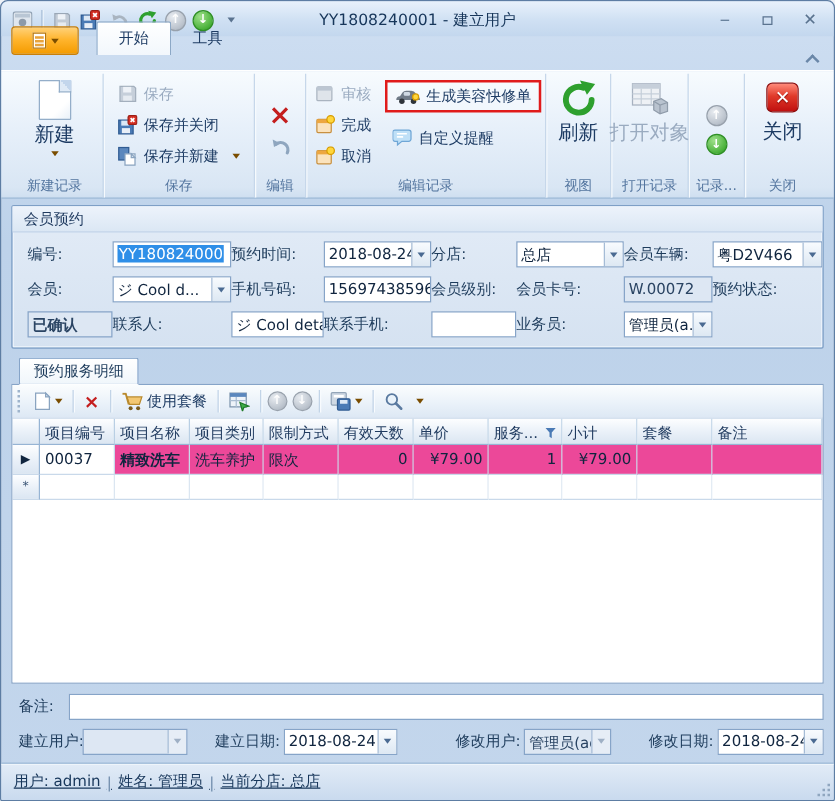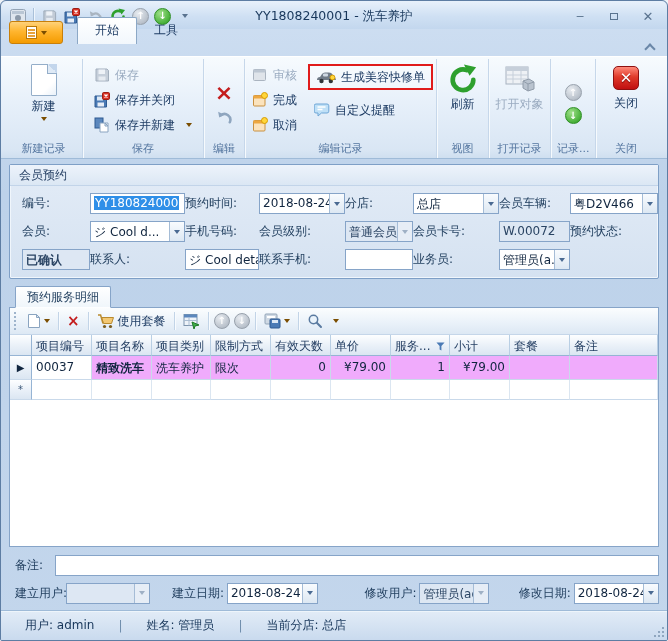--- a/index.html
+++ b/index.html
@@ -35,21 +35,21 @@
   .ribbon-collapse::before { content:""; position:absolute; left:1px; top:1px; width:6px; height:6px;
     border-left:2px solid #6a87a8; border-top:2px solid #6a87a8; transform:rotate(45deg); }
   
   .ribbon { height:103px; display:flex; align-items:stretch; padding:2px 2px 0 4px;
     background:linear-gradient(#f7fbfe,#e7f0fa 45%,#d9e6f4 92%,#cfdff0);
     border-top:1px solid #ffffff; border-bottom:1px solid #9fbbd8; }
   .rgroup { display:flex; flex-direction:column; padding:2px 3px 0; border-right:1px solid #c6d7ea; box-shadow:1px 0 0 #f6fafd; }
   .rg-body { flex:1; display:flex; align-items:flex-start; justify-content:center; }
   .rg-label { height:17px; line-height:16px; text-align:center; color:#52749e; font-size:11px; white-space:nowrap; padding:0 3px; }
   .bigbtn { display:flex; flex-direction:column; align-items:center; gap:2px; padding:3px 8px 1px; border-radius:3px; }
-  .bigbtn .blabel { font-size:12px; color:#1e3c64; white-space:nowrap; }
+  .bigbtn .blabel { font-size:16px; color:#1e3c64; white-space:nowrap; }
   .bigbtn.disabled .blabel { color:#9aabc0; }
   .smallcol { display:flex; flex-direction:column; justify-content:flex-start; gap:3px; padding-top:3px; }
   .smallbtn { display:flex; align-items:center; gap:5px; height:22px; padding:0 4px; border-radius:2px; white-space:nowrap; color:#1e3c64; }
   .smallbtn.disabled { color:#9aabc0; }
   .gen-order-btn { display:flex; align-items:center; gap:5px; height:26px; padding:0 6px; border:2px solid #e01b1b; background:rgba(255,255,255,.25); white-space:nowrap; color:#1e3c64; }
   
   .i16 { width:16px; height:16px; flex:0 0 16px; }
   .pageicon { width:26px; height:32px; background:linear-gradient(135deg,#ffffff 70%,#e9f1f9); border:1px solid #94aec9; position:relative; border-radius:1px; }
   .pageicon::after { content:""; position:absolute; right:-1px; top:-1px; width:9px; height:9px;
     background:linear-gradient(225deg,#c3d6ec 50%,#dfeaf6 50%); border-left:1px solid #94aec9; border-bottom:1px solid #94aec9; }
@@ -91,39 +91,39 @@
   .tbtn { display:flex; align-items:center; gap:3px; height:22px; padding:0 3px; border-radius:2px; color:#1e3c64; }
   .tbtn .redx { color:#c41e1e; font-weight:bold; font-size:15px; line-height:14px; }
   
   .grid { flex:1; display:flex; flex-direction:column; overflow:hidden; }
   .grow { display:grid; grid-template-columns:22px 60px 60px 59px 60px 60px 60px 59px 60px 60px 1fr; }
   .ghead { height:21px; }
   .ghead .gc { background:linear-gradient(#fdfeff,#e9f0f8 55%,#dbe6f2); border-right:1px solid #b9cfe4; border-bottom:1px solid #96b4d4;
     padding:2px 4px 0; color:#1f3a5f; white-space:nowrap; overflow:hidden; display:flex; align-items:center; }
   .gc.withfilter { justify-content:space-between; }
   .gdata { height:24px; }
-  .gdata .gc { border-right:1px solid #c9d9ea; border-bottom:1px solid #c9d9ea; padding:4px 4px 0; white-space:nowrap; overflow:hidden; background:#f0abfc; color:#10253f; }
+  .gdata .gc { border-right:1px solid #c9d9ea; border-bottom:1px solid #c9d9ea; padding:4px 4px 0; white-space:nowrap; overflow:hidden; background:#ec4899; color:#10253f; }
   .gdata .gc.white { background:#fff; }
   .gdata .gc.num { text-align:right; }
   .gnew { height:20px; }
   .gnew .gc { border-right:1px solid #dbe6f1; border-bottom:1px solid #c9d9ea; background:#fff; }
   .gind { background:linear-gradient(#fdfeff,#e9f0f8 55%,#dbe6f2) !important; border-right:1px solid #96b4d4 !important;
     display:flex; align-items:center; justify-content:center; color:#3a5576; font-size:10px; padding:0 !important; }
   .gfill { flex:1; background:#fff; }
   .bold { font-weight:bold; }
   .funnel { width:9px; height:9px; }
   
   .remark-row { margin-top:7px; height:22px; display:flex; align-items:center; gap:12px; padding-left:6px; }
   .remark-row .ctl { flex:1; height:21px; }
   .audit-row { margin-top:6px; height:22px; display:flex; align-items:center; padding-left:6px; }
   .audit-row .flabel { padding-top:0; }
   .aud-ctl { height:21px; }
   
   .statusbar { margin-top:6px; height:30px; border-top:1px solid #9fbbd8; box-shadow:inset 0 1px 0 #eef5fb;
-    background:linear-gradient(#e2ecf7,#c9daee); display:flex; align-items:center; gap:24px; padding:0 24px; position:relative; color:#17365a; }
+    background:linear-gradient(#e2ecf7,#c9daee); display:flex; align-items:center; gap:5px; padding:0 10px; position:relative; color:#17365a;text-decoration:underline; }
   .sbar-sep { color:#6f8cab; }
   .resize-grip { position:absolute; right:3px; bottom:3px; width:10px; height:10px; }
   .resize-grip::before { content:""; position:absolute; right:0; bottom:0; width:2px; height:2px; background:#8fa6bf;
     box-shadow:-4px 0 0 #8fa6bf,-8px 0 0 #8fa6bf,0 -4px 0 #8fa6bf,0 -8px 0 #8fa6bf,-4px -4px 0 #8fa6bf; }
   svg { display:block; }
 </style>
 </head>
 <body>
 
 <div class="window">
@@ -165,21 +165,21 @@
             <path d="M13.5 8.5A5.5 5.5 0 1 1 10 3.3" fill="none" stroke="#2ea02e" stroke-width="2.6" stroke-linecap="round"></path>
             <path d="M8.5 0.5L15 2l-3.5 4.5z" fill="#2ea02e"></path>
           </svg>
       </span>
       <span class="qicon circlebtn gray">↑</span>
       <span class="qicon circlebtn green">↓</span>
       <span class="qicon">
           <span class="caret-d" style="border-top-color:#5a738f"></span>
         </span>
     </div>
-    <div class="win-title">YY1808240001 - 洗车养护</div>
+    <div class="win-title">YY1808240001 - 建立用户</div>
     <div class="win-controls">
       <span class="wbtn">─</span>
       <span class="wbtn">
           <span class="sq"></span>
         </span>
       <span class="wbtn close">✕</span>
     </div>
   </div>
 
   <div class="tabrow">
@@ -392,29 +392,26 @@
         <span class="flabel">会员:</span>
         <span class="fcell">
             <span class="ctl">
               <span class="val">ジ Cool d...</span>
               <span class="dd">
                 <span class="caret-d"></span>
               </span>
             </span>
           </span>
         <span class="flabel">手机号码:</span>
+        <span class="fcell">
+            <span class="ctl">
+              <span class="val">15697438596</span>
+            </span>
+          </span>
         <span class="flabel">会员级别:</span>
-        <span class="fcell">
-            <span class="ctl gray">
-              <span class="val">普通会员</span>
-              <span class="dd disabled">
-                <span class="caret-d"></span>
-              </span>
-            </span>
-          </span>
         <span class="flabel">会员卡号:</span>
         <span class="fcell">
             <span class="ctl gray">
               <span class="val">W.00072</span>
             </span>
           </span>
 
         <span class="flabel">预约状态:</span>
         <span class="fcell">
             <span class="ctl gray">

